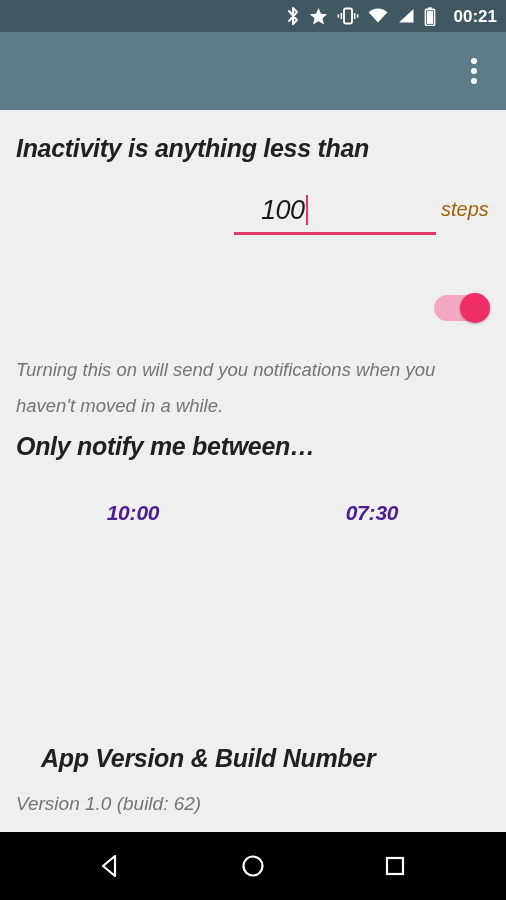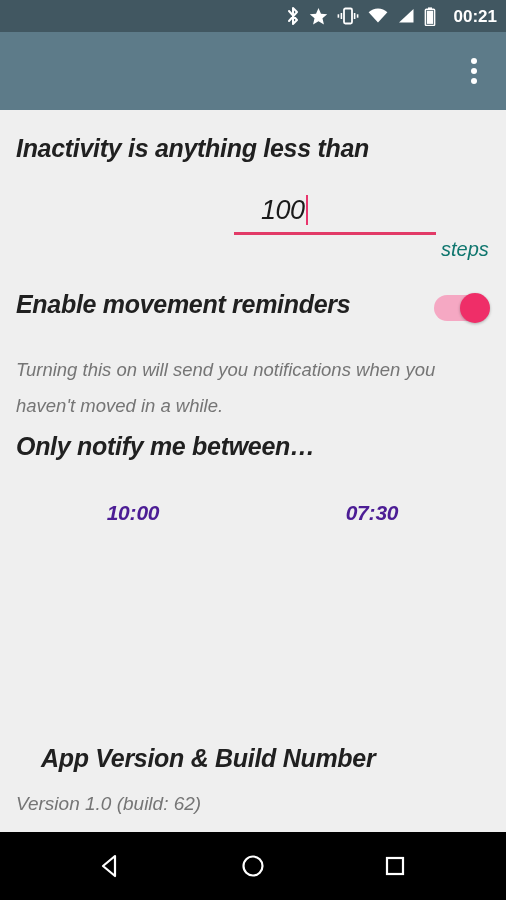--- a/index.html
+++ b/index.html
@@ -143,22 +143,21 @@
     width: 2px;
     height: 30px;
     background: #e8356d;
     margin-left: 1px;
   }
   .steps-unit {
     position: absolute;
     left: 441px;
     top: 13px;
     font-size: 20px;
-    color: #0f766e;
-    margin-top: 40px;
+    color: #a16207;
   }
 
   
   .toggle-row {
     position: absolute;
     left: 0; top: 175px;
     width: 506px;
     height: 46px;
   }
   .switch {
@@ -335,21 +334,20 @@
     <div class="steps-row">
       <div class="steps-field">
         <div class="steps-value-wrap">
           <span class="steps-value">100</span>
           <span class="caret"></span>
         </div>
       </div>
       <span class="steps-unit">steps</span>
     </div>
 
-    <div class="heading" style="top:180px;">Enable movement reminders</div>
 
     <div class="toggle-row">
       <div class="switch">
         <span class="switch-track"></span>
         <span class="switch-thumb"></span>
       </div>
     </div>
 
     <div class="description">Turning this on will send you notifications when you haven't moved in a while.</div>
 

